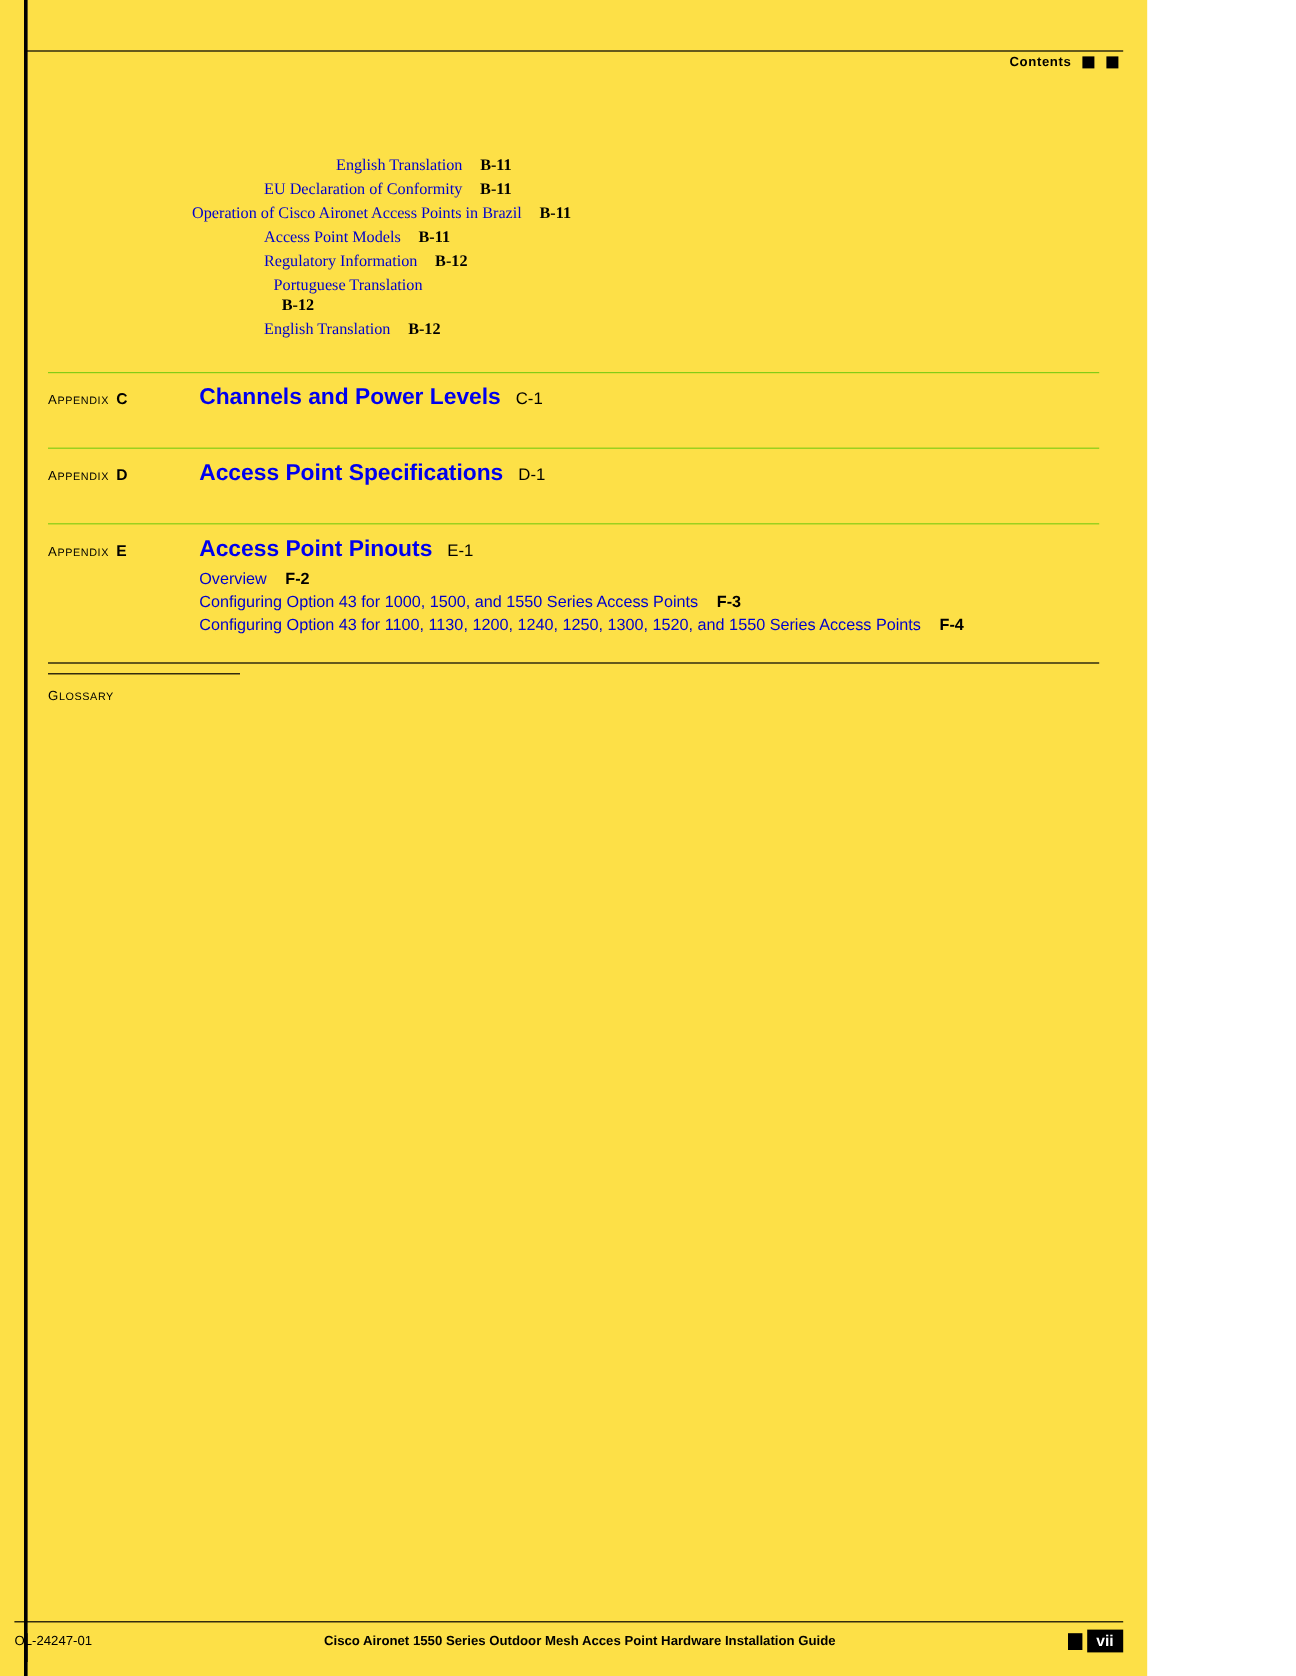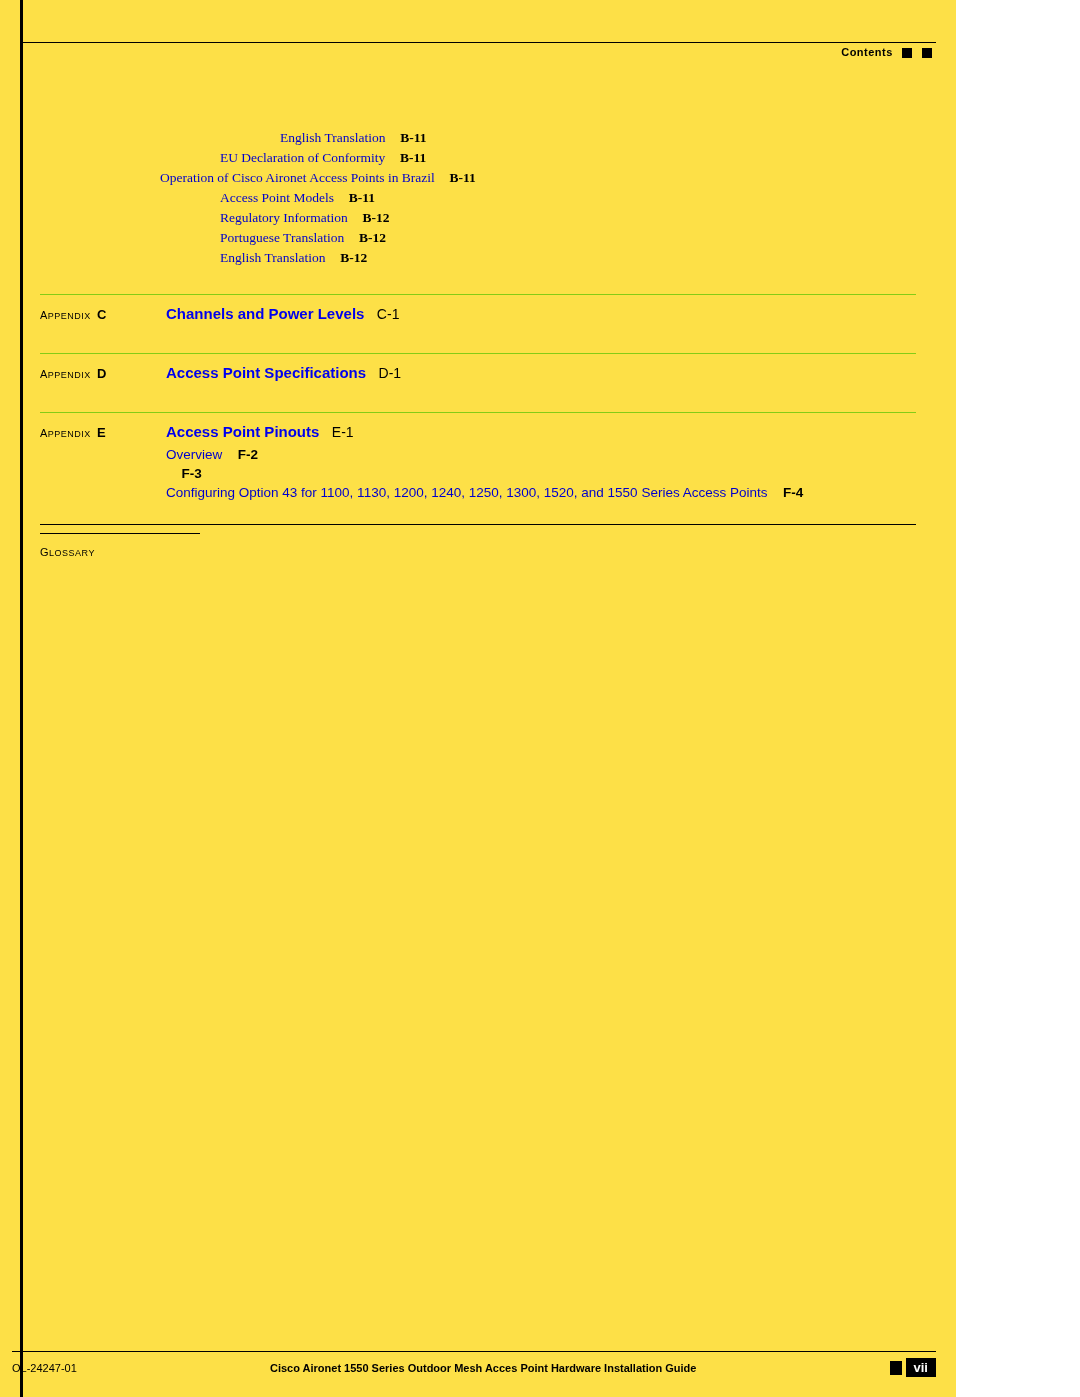--- a/index.html
+++ b/index.html
@@ -111,21 +111,21 @@
       font-variant: small-caps;
       font-weight: normal;
       color: #000;
       letter-spacing: 1px;
       min-width: 110px;
       text-transform: uppercase;
       font-family: Arial, Helvetica, sans-serif;
     }
 
     .appendix-title {
-      font-size: 15px;
+      font-size: 19px;
       font-weight: bold;
       color: #0000ee;
       margin-left: 0px;
     }
 
     
     .sub-entries {
       margin-top: 6px;
       padding-left: 180px;
     }
@@ -237,21 +237,21 @@
       <div class="toc-entry" style="padding-left: 0px;">
         <span class="entry-text">Access Point Models</span>
         <span class="entry-num">&nbsp;&nbsp;B-11</span>
       </div>
 
       <div class="toc-entry" style="padding-left: 0px;">
         <span class="entry-text">Regulatory Information</span>
         <span class="entry-num">&nbsp;&nbsp;B-12</span>
       </div>
 
-      <div class="toc-entry" style="padding-left: 0px;">
+      <div class="toc-entry" style="padding-left: 0px; flex-direction: column;">
         <span class="entry-text">Portuguese Translation</span>
         <span class="entry-num">&nbsp;&nbsp;B-12</span>
       </div>
 
       <div class="toc-entry" style="padding-left: 0px;">
         <span class="entry-text">English Translation</span>
         <span class="entry-num">&nbsp;&nbsp;B-12</span>
       </div>
     </div>
 
@@ -290,20 +290,21 @@
 
 
     <div class="sub-entries" style="padding-left: 0; margin-left: 126px; margin-top: 6px;">
 
       <div class="sub-entry">
         <span class="entry-text">Overview</span>
         <span class="entry-num">&nbsp;&nbsp;F-2</span>
       </div>
 
       <div class="sub-entry">
+        <span class="entry-text">Configuring Option 43 for 1000, 1500, and 1550 Series Access Points</span>
         <span class="entry-num">&nbsp;&nbsp;F-3</span>
       </div>
 
       <div class="sub-entry">
         <span class="entry-text">Configuring Option 43 for 1100, 1130, 1200, 1240, 1250, 1300, 1520, and 1550 Series Access Points</span>
         <span class="entry-num">&nbsp;&nbsp;F-4</span>
       </div>
     </div>
 
     <div class="glossary-section" style="margin-left: 0; margin-top: 24px; padding-left: 0;">

